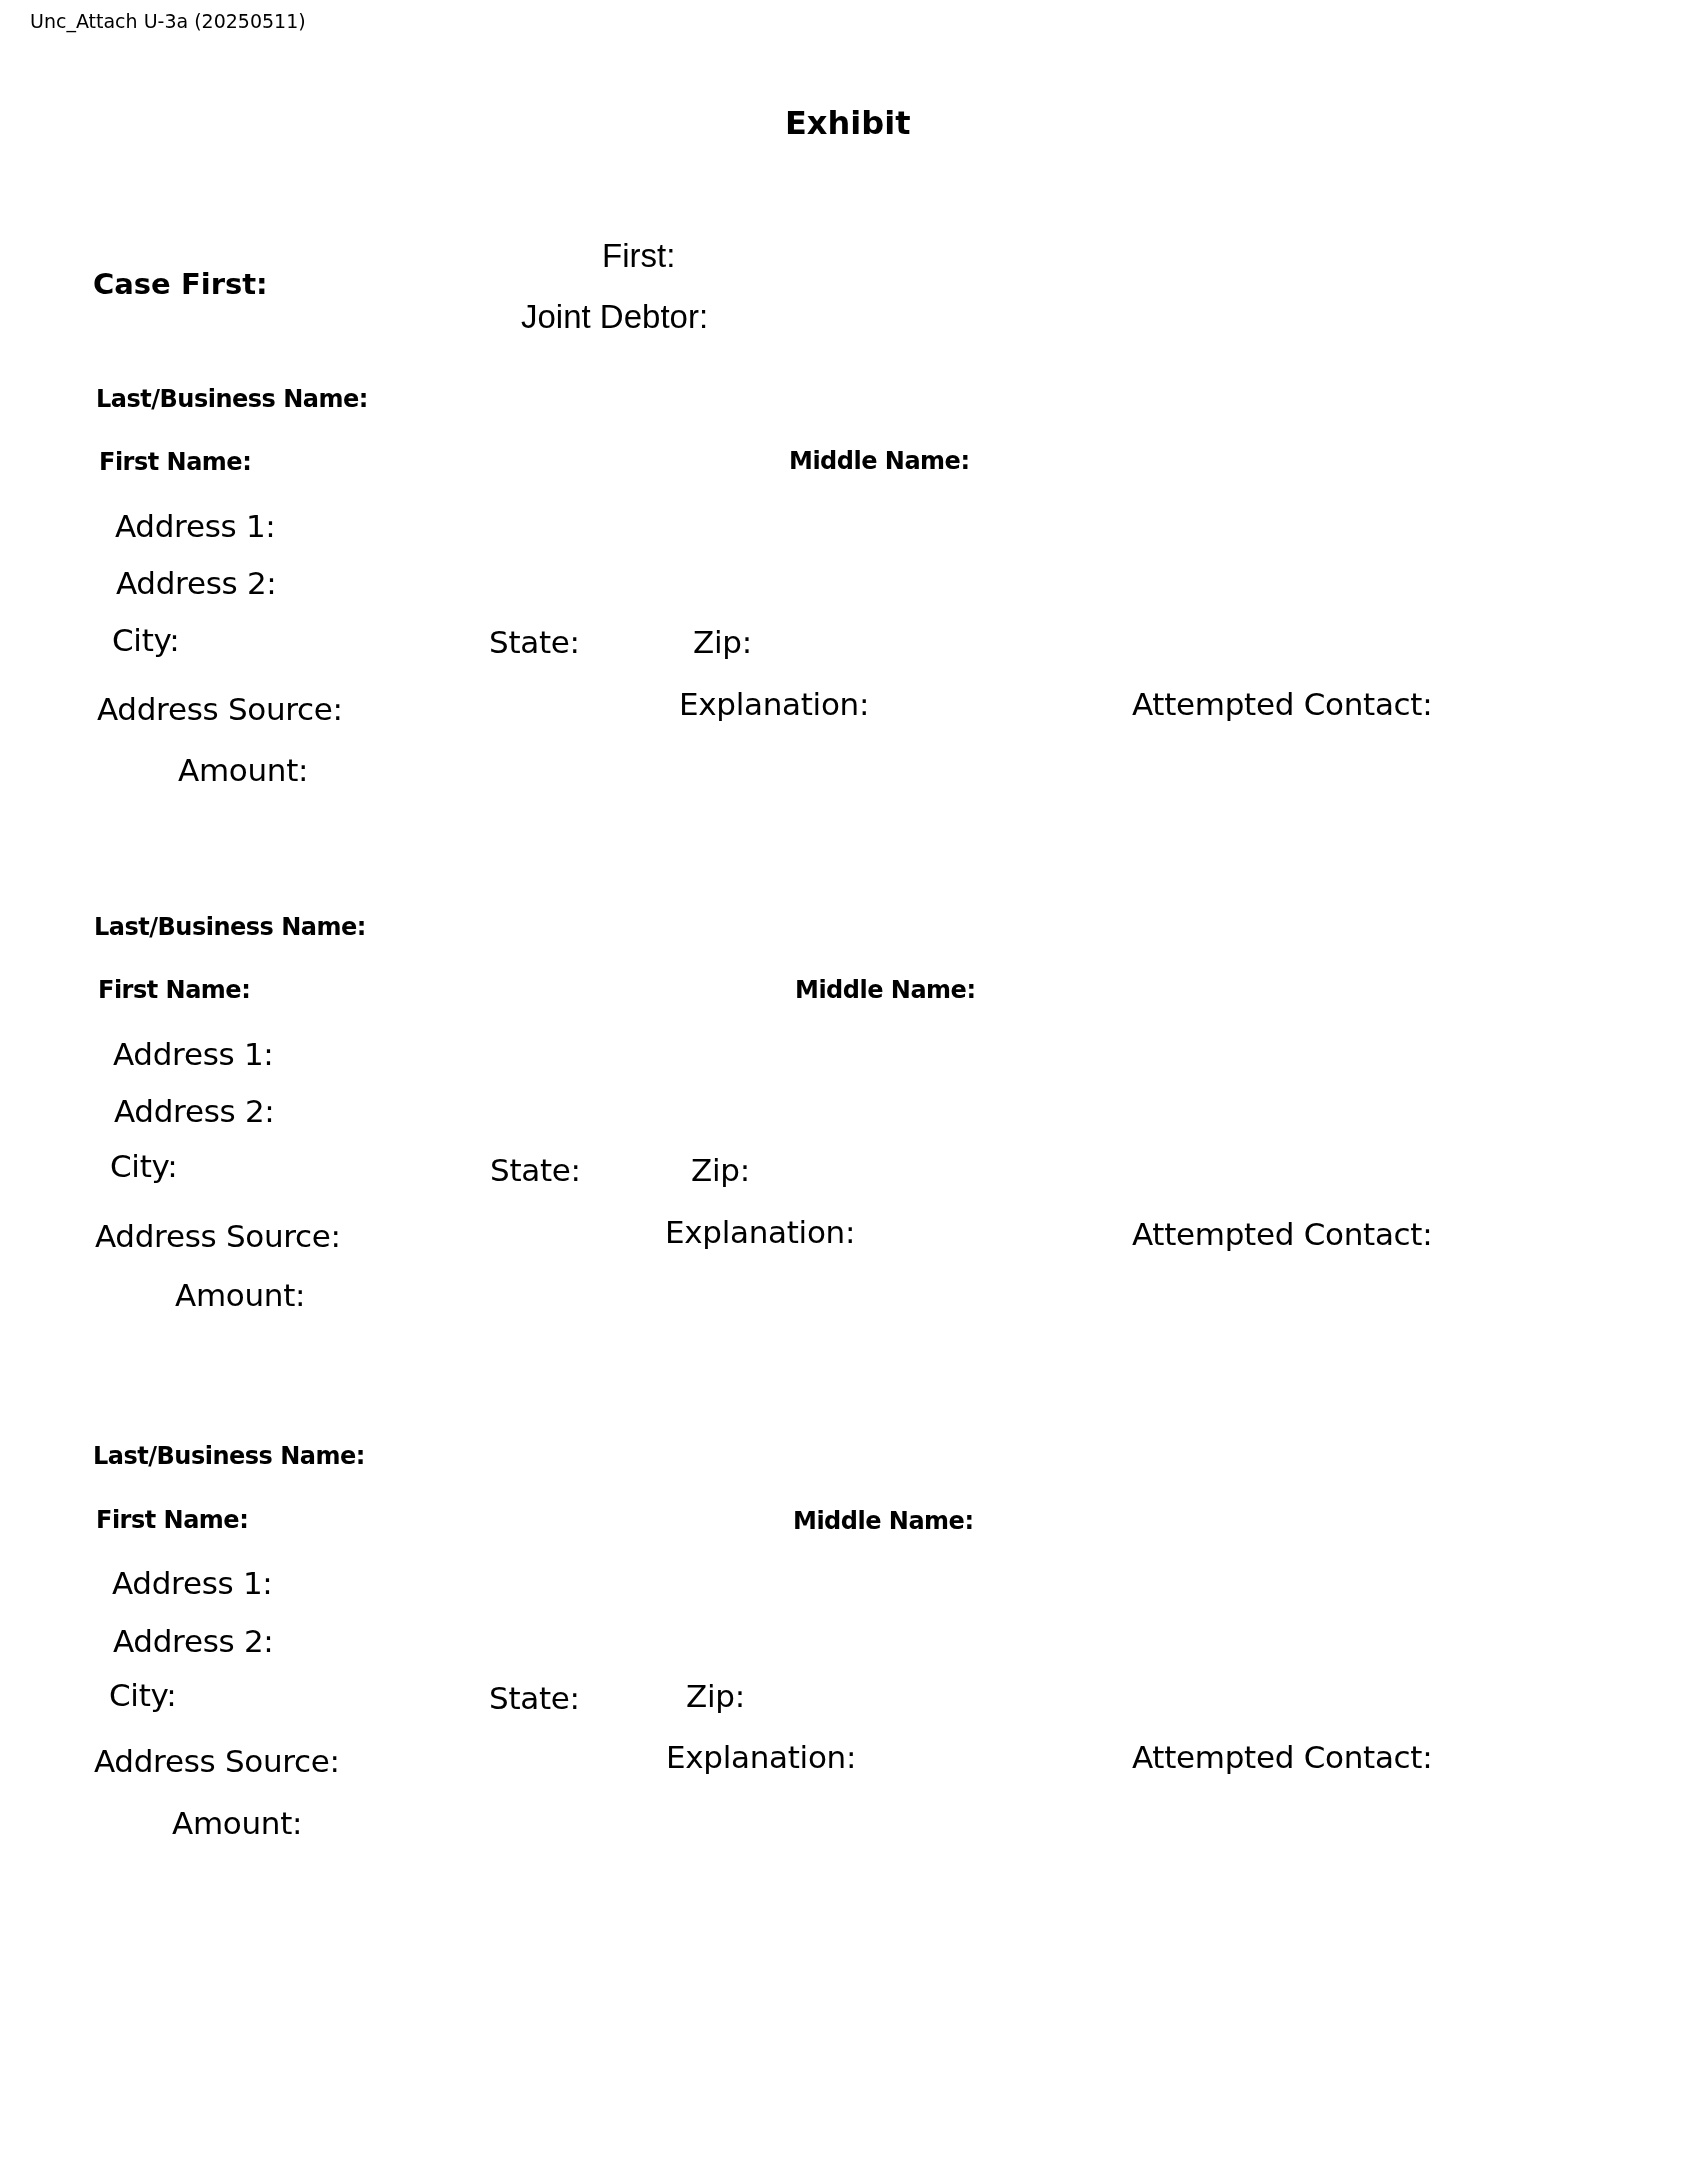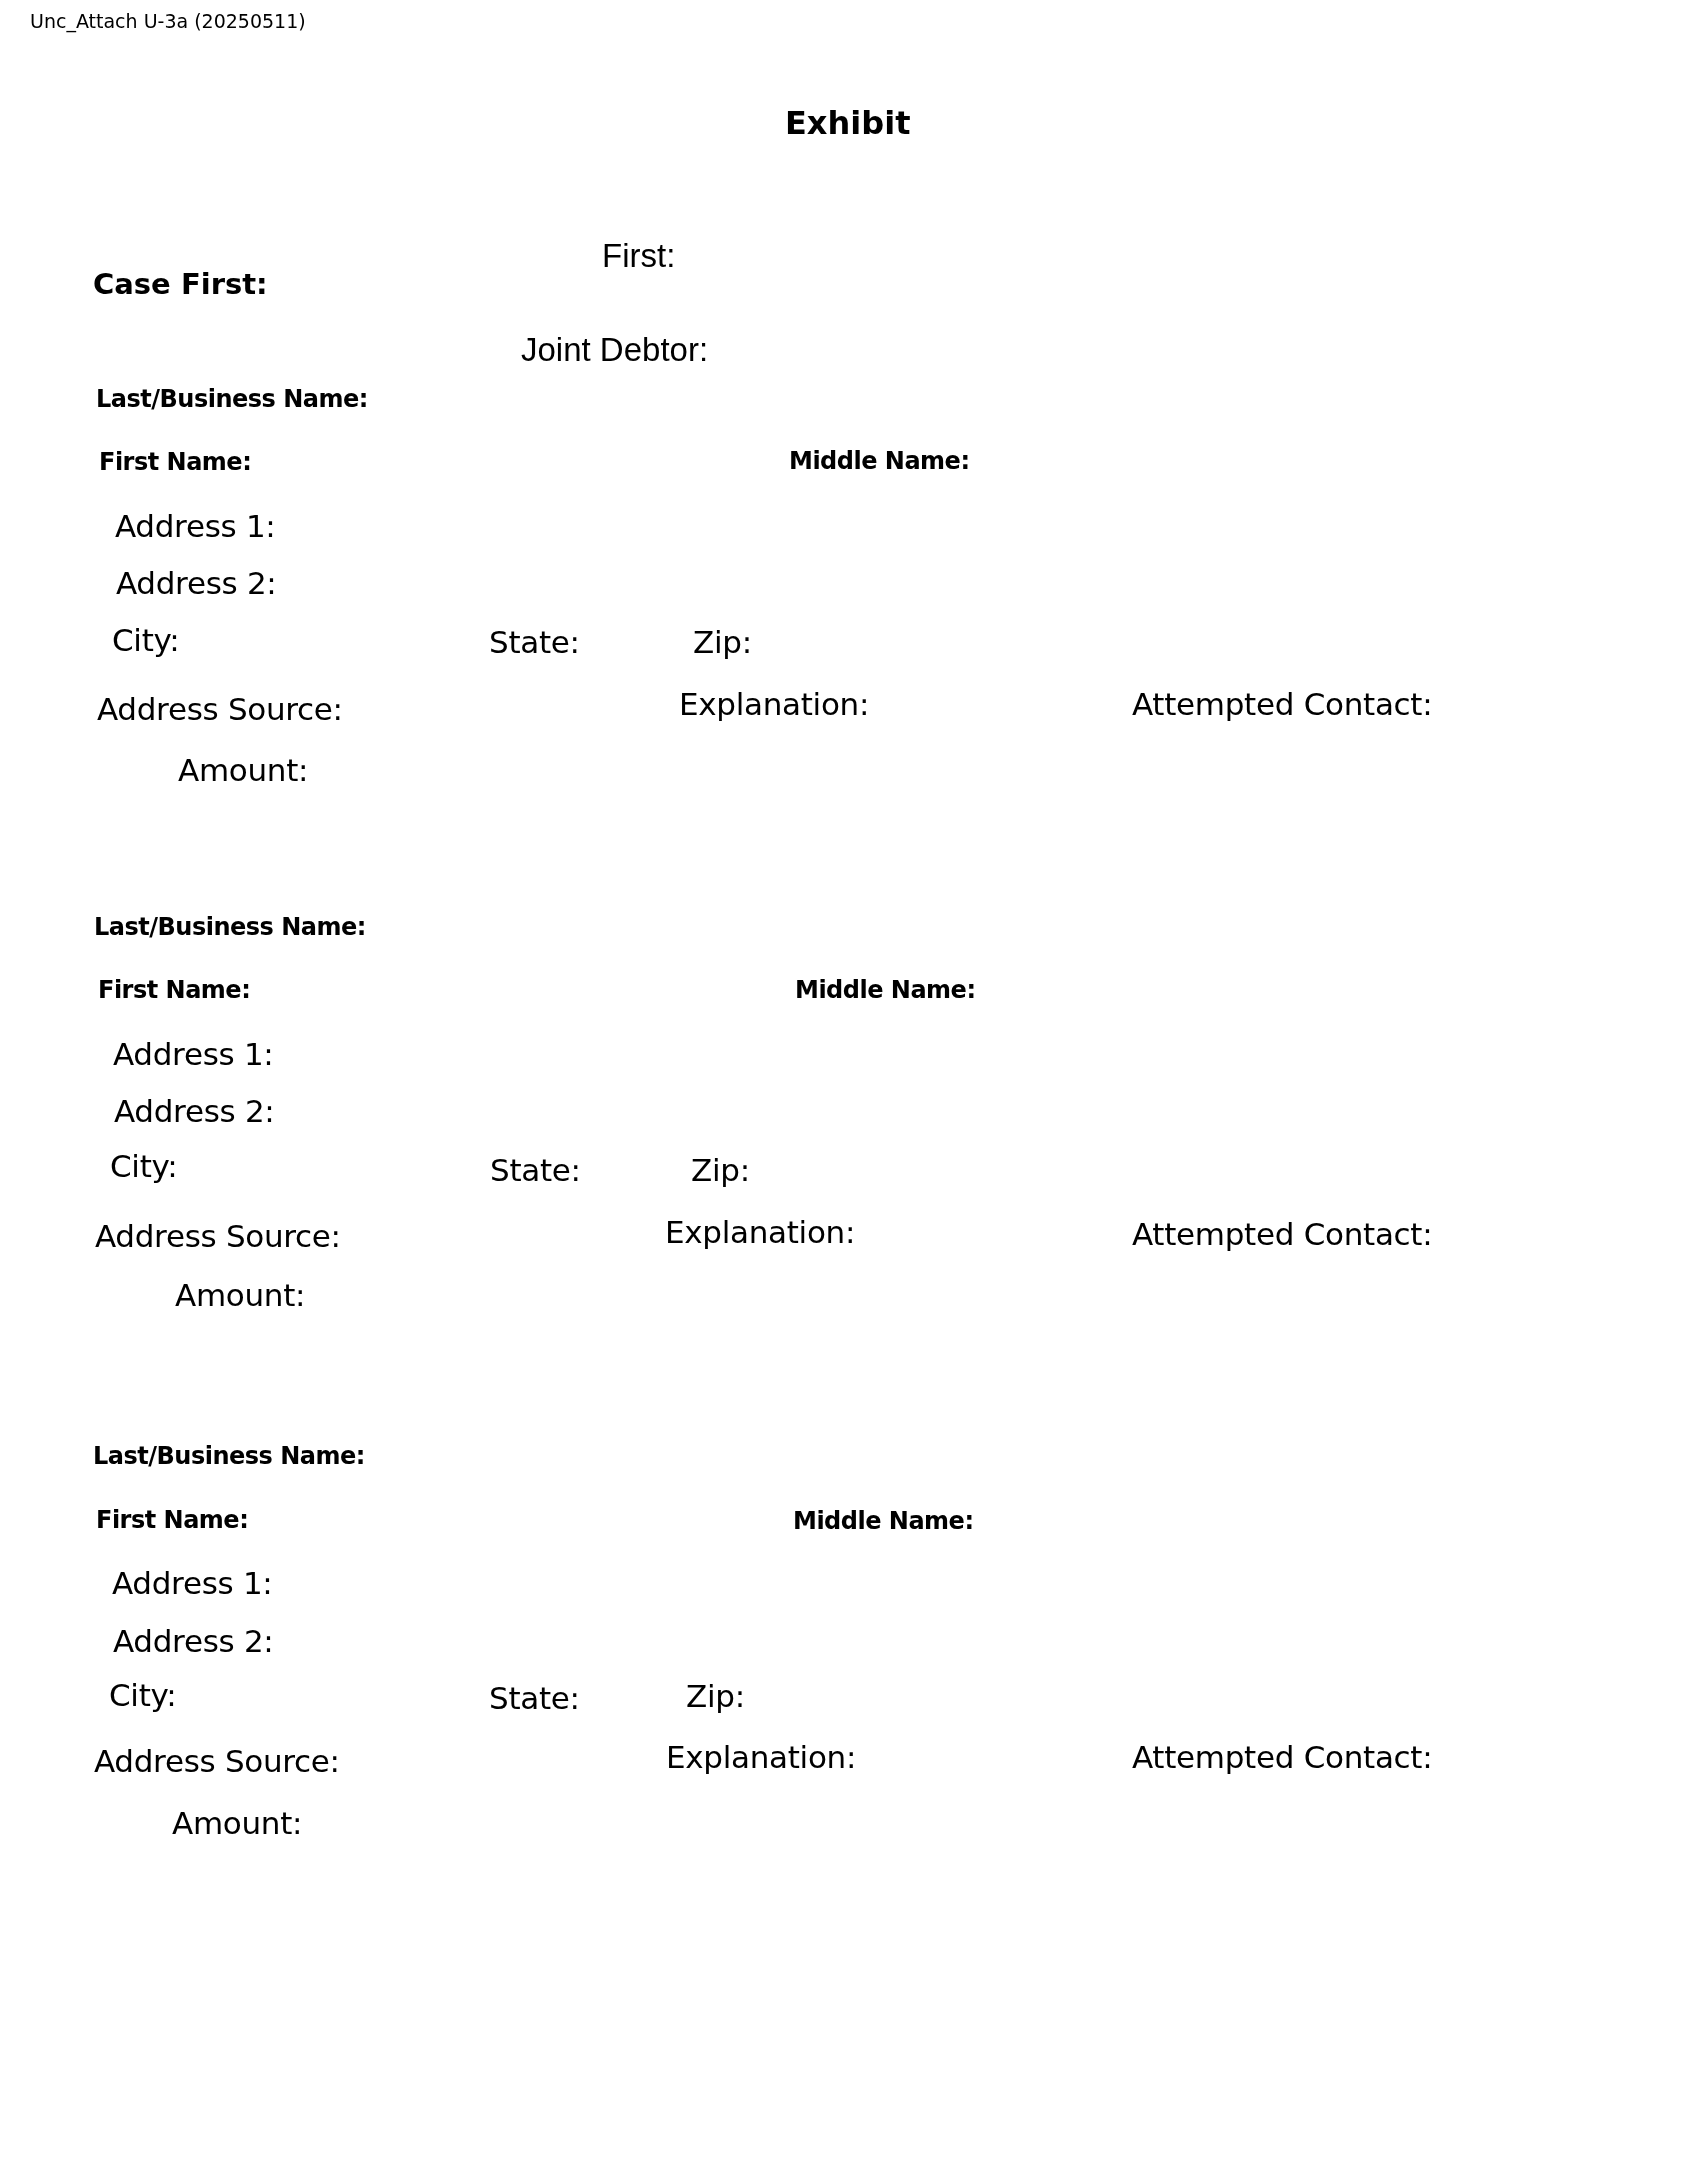--- a/index.html
+++ b/index.html
@@ -16,21 +16,21 @@
 </style>
 </head>
 <body>
 
 <div class="abs hdr" style="left:30px; top:12px;">Unc_Attach U-3a (20250511)</div>
 
 <div class="abs title" style="left:785px; top:107px;">Exhibit</div>
 
 <div class="abs case" style="left:93px; top:270px;">Case First:</div>
 <div class="abs debtor" style="left:602px; top:239px;">First:</div>
-<div class="abs debtor" style="left:521px; top:300px;margin-top:33px;">Joint Debtor:</div>
+<div class="abs debtor" style="left:521px; top:300px;">Joint Debtor:</div>
 
 <div class="section" style="top:0px;">
   <div class="abs bold" style="left:96px; top:387px;">Last/Business Name:</div>
   <div class="abs bold" style="left:99px; top:450px;">First Name:</div>
   <div class="abs bold" style="left:789px; top:449px;">Middle Name:</div>
   <div class="abs reg" style="left:115px; top:511px;">Address 1:</div>
   <div class="abs reg" style="left:116px; top:568px;">Address 2:</div>
   <div class="abs reg" style="left:112px; top:625px;">City:</div>
   <div class="abs reg" style="left:489px; top:627px;">State:</div>
   <div class="abs reg" style="left:693px; top:627px;">Zip:</div>

